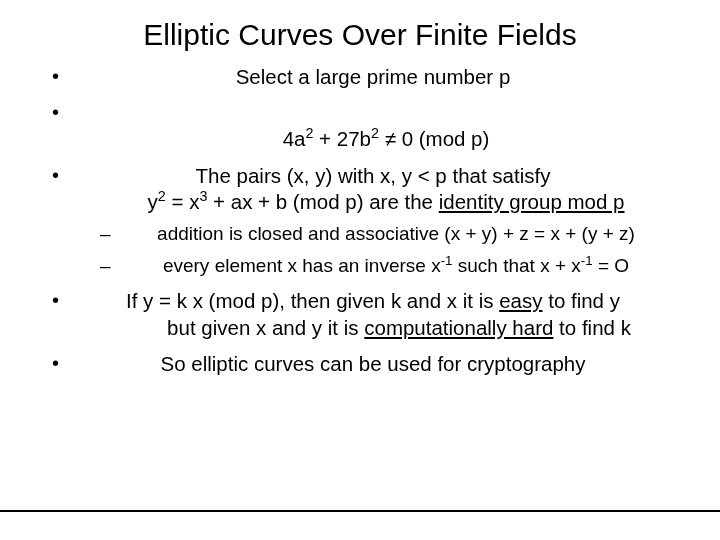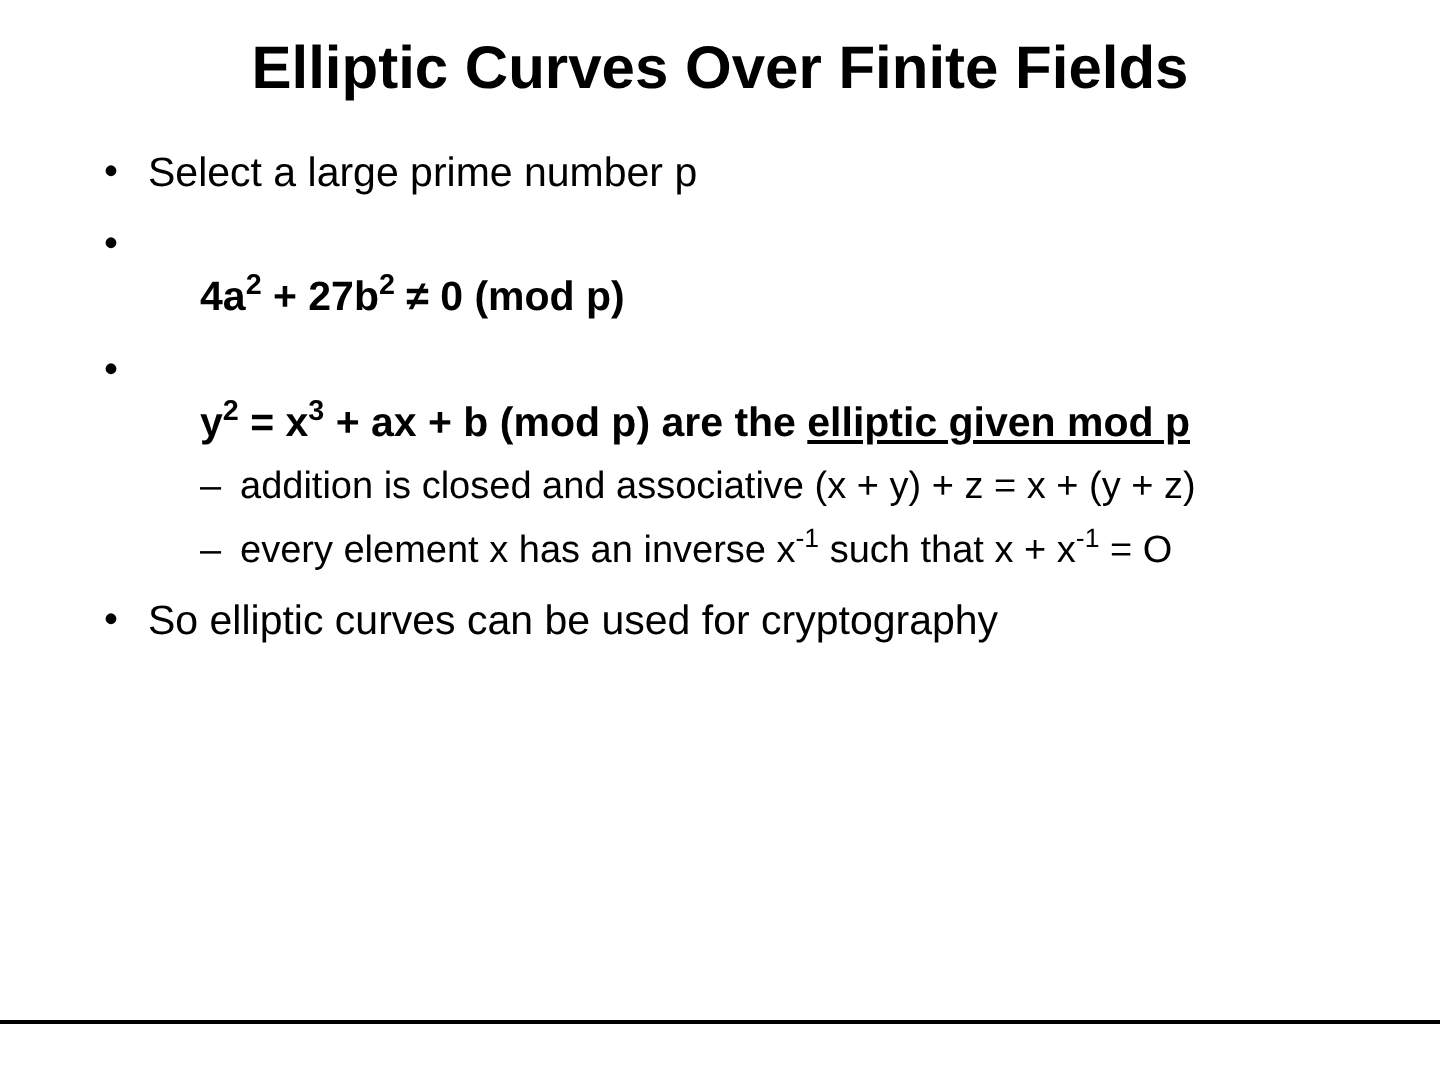--- a/index.html
+++ b/index.html
@@ -10,47 +10,47 @@
     background: #fff;
     font-family: Arial, Helvetica, sans-serif;
     color: #000;
     position: relative;
   }
   .slide {
     padding: 18px 48px 0 48px;
   }
   .title {
     font-size: 30px;
-    font-weight: bold;
+    font-weight: normal;
     text-align: center;
-    margin-bottom: 22px;
+    margin-bottom: 12px;
   }
   ul.main {
     list-style: none;
     padding: 0;
     margin: 0;
   }
   ul.main > li {
     position: relative;
     padding-left: 26px;
     font-size: 20.5px;
     line-height: 1.28;
     margin-bottom: 10px;
+    text-align: center;
   }
   ul.main > li::before {
     content: "•";
     position: absolute;
     left: 4px;
     top: 0;
     font-size: 20px;
   }
   .indent {
     padding-left: 26px;
     display: block;
-    font-weight: bold;
   }
   .indent2 {
     padding-left: 52px;
     display: block;
   }
   ul.sub {
     list-style: none;
     padding: 0;
     margin: 6px 0 0 24px;
   }
@@ -90,34 +90,40 @@
     </li>
 
     <li>
       <br>
       <span class="indent">
         <span>4a</span><sup>2</sup><span> + 27b</span><sup>2</sup><span>  ≠  0 (mod p)</span>
       </span>
     </li>
 
     <li>
-      <br>
+      <span>The pairs (x, y) with x, y &lt; p that satisfy</span><br>
       <span class="indent">
-        <span>y</span><sup>2</sup><span> = x</span><sup>3</sup><span> + ax + b (mod p) are the </span><span class="u">elliptic given mod p</span>
+        <span>y</span><sup>2</sup><span> = x</span><sup>3</sup><span> + ax + b (mod p) are the </span><span class="u">identity group mod p</span>
       </span>
       <ul class="sub">
         <li>
           <span>addition is closed and associative (x + y) + z = x + (y + z)</span>
         </li>
         <li>
           <span>every element x has an inverse x</span><sup>-1</sup><span> such that x + x</span><sup>-1</sup><span> = O</span>
         </li>
       </ul>
     </li>
 
+    <li>
+      <span>If y = k x (mod p), then given k and x it is </span><span class="u">easy</span><span> to find y</span><br>
+      <span class="indent2">
+        <span>but given x and y it is </span><span class="u">computationally hard</span><span> to find k</span>
+      </span>
+    </li>
 
     <li>
       <span>So elliptic curves can be used for cryptography</span>
     </li>
 
   </ul>
 </div>
 
 <div class="hr"></div>
 

